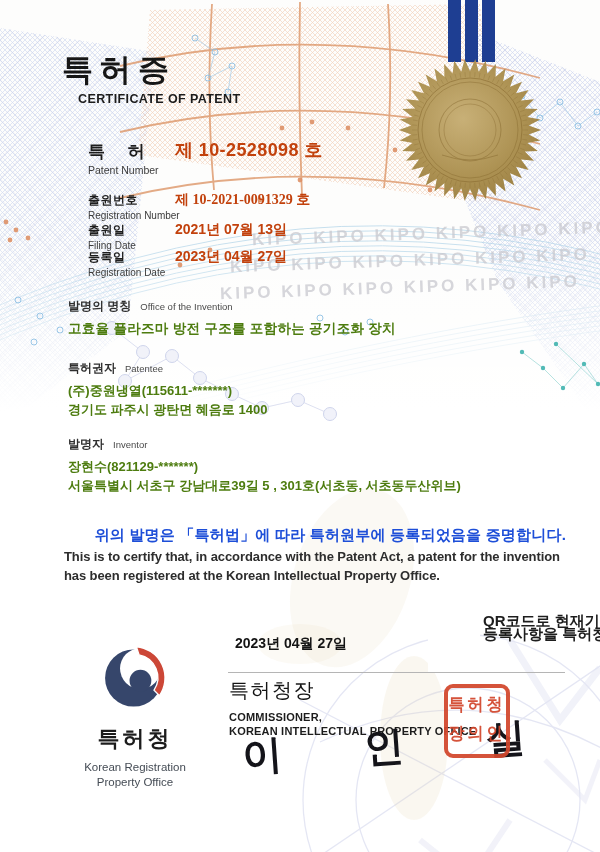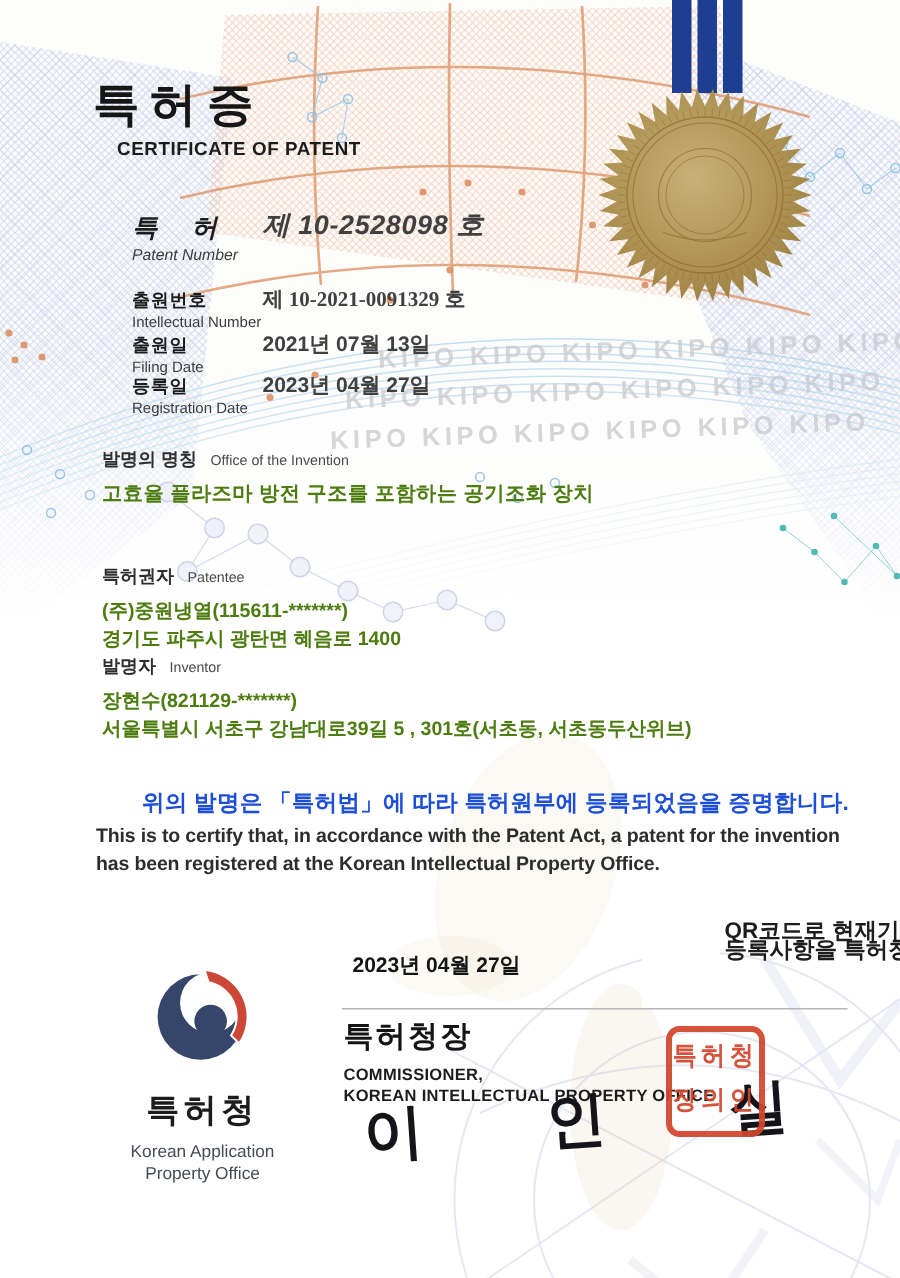--- a/index.html
+++ b/index.html
@@ -14,47 +14,47 @@
   .ribbon{position:absolute;left:448px;top:0;display:flex;gap:4px;}
   .ribbon i{display:block;width:13px;height:62px;background:#1e3e92;}
   .goldseal{position:absolute;left:397px;top:57px;}
   
   .title-ko{position:absolute;left:62px;top:49px;font-size:31px;font-weight:800;letter-spacing:7px;color:#161616;white-space:nowrap;}
   .title-en{position:absolute;left:66px;top:92px;font-size:12.5px;font-weight:700;letter-spacing:.4px;color:#1c1c1c;white-space:nowrap;padding-left:12px;}
   
   .row{position:absolute;left:88px;white-space:nowrap;}
   .row .lab{font-weight:700;color:#1d1d1d;}
   .row .en{font-size:10px;color:#3c3c3c;margin-top:1px;font-weight:400;}
-  .row .val{position:absolute;left:87px;font-weight:700;color:#404040;}
-  #r-patent{top:140px;font-style:italic;} #r-patent .lab{font-size:17px;letter-spacing:9px;}
+  .row .val{position:absolute;left:87px;font-weight:700;color:#c2410c;}
+  #r-patent{top:140px;} #r-patent .lab{font-size:17px;letter-spacing:9px;}
   #r-patent .en{font-size:10.5px;} #r-patent .val{top:-2px;font-size:18px;letter-spacing:.4px;}
   #r-app{top:192px;} #r-app .lab{font-size:12px;letter-spacing:.5px;} #r-app .val{top:-1px;font-size:14px;font-family:Liberation Serif, serif;}
   #r-filing{top:222px;} #r-filing .lab{font-size:12px;letter-spacing:.5px;} #r-filing .val{top:-1px;font-size:14px;}
   #r-reg{top:249px;} #r-reg .lab{font-size:12px;letter-spacing:.5px;} #r-reg .val{top:-1px;font-size:14px;}
   
   .sec{position:absolute;left:68px;white-space:nowrap;}
   .sec .head{font-size:12px;color:#2e2e2e;font-weight:600;}
   .sec .head .en{font-size:9.5px;color:#4a4a4a;margin-left:9px;font-weight:400;}
   .sec .line{font-size:13px;font-weight:700;color:#4d7c0f;line-height:19px;}
   #s-invention{top:298px;} #s-invention .line{font-size:13.5px;margin-top:4px;letter-spacing:.3px;}
-  #s-patentee{top:360px;margin-top:16px;} #s-patentee .lines{margin-top:4px;}
+  #s-patentee{top:360px;} #s-patentee .lines{margin-top:4px;}
   #s-inventor{top:436px;} #s-inventor .lines{margin-top:4px;}
   
   #statement{position:absolute;left:64px;top:526px;width:502px;}
   .st-ko{font-size:15px;font-weight:700;color:#1d4ed8;white-space:nowrap;letter-spacing:.2px;text-align:right;}
   .st-en{font-size:13px;font-weight:700;color:#2d2d2d;line-height:19px;margin-top:2px;letter-spacing:-.1px;}
   
   .issue-date{position:absolute;left:235px;top:635px;font-size:14px;font-weight:600;color:#141414;white-space:nowrap;}
   .qr{position:absolute;left:428px;top:620px;background:#fff;}
   .qr-caption{position:absolute;left:483px;top:615px;width:96px;text-align:center;
               font-size:15px;font-weight:700;color:#1d1d1d;line-height:12.5px;white-space:nowrap;}
   .hline{position:absolute;left:228px;top:672px;width:337px;height:1px;background:#b5b5b5;}
   
   .comm{position:absolute;left:229px;top:677px;white-space:nowrap;}
-  .comm .t-ko{font-size:20px;font-weight:700;letter-spacing:1.5px;color:#141414;}
+  .comm .t-ko{font-size:20px;font-weight:400;letter-spacing:1.5px;color:#141414;}
   .comm .t-en{font-size:11px;font-weight:700;color:#1c1c1c;margin-top:6px;letter-spacing:.2px;line-height:14px;}
   .signature{position:absolute;left:242px;top:718px;font-size:40px;font-weight:600;letter-spacing:34px;
              color:#14141a;transform:rotate(-4deg);font-family:"DejaVu Serif","Liberation Serif",serif;white-space:nowrap;}
   
   .redseal{position:absolute;left:444px;top:684px;width:58px;height:64px;border:4px solid #d2462c;
            border-radius:9px;padding-top:2px;opacity:.93;background:rgba(255,255,255,0);}
   .redseal .seal-row{font-size:16px;font-weight:800;color:#d2462c;letter-spacing:3px;text-align:center;
                      line-height:29px;transform:scaleY(1.08);}
   
   .logo{position:absolute;left:54px;top:644px;width:162px;text-align:center;}
@@ -311,21 +311,21 @@
   <div class="title-ko">특허증</div>
   <div class="title-en">CERTIFICATE OF PATENT</div>
 
   <div class="row" id="r-patent">
     <div class="lab">특 허</div>
     <div class="en">Patent Number</div>
     <div class="val">제 10-2528098 호</div>
   </div>
   <div class="row" id="r-app">
     <div class="lab">출원번호</div>
-    <div class="en">Intellectual Number</div>
+    <div class="en">Registration Number</div>
     <div class="val">제 10-2021-0091329 호</div>
   </div>
   <div class="row" id="r-filing">
     <div class="lab">출원일</div>
     <div class="en">Filing Date</div>
     <div class="val">2021년 07월 13일</div>
   </div>
   <div class="row" id="r-reg">
     <div class="lab">등록일</div>
     <div class="en">Registration Date</div>
@@ -611,17 +611,17 @@
   <div class="logo">
     <svg width="68" height="68" viewBox="0 0 100 100">
       <circle cx="48" cy="50" r="45" fill="#ffffff"></circle>
       <circle cx="48" cy="50" r="42" fill="#36466b"></circle>
       <circle cx="58" cy="36" r="30" fill="#ffffff"></circle>
       <circle cx="58" cy="54" r="16" fill="#36466b"></circle>
       <path d="M52 4 A46 46 0 0 1 86 76 L78 68 A34 34 0 0 0 56 16 Z" fill="#cc4737" stroke="#ffffff" stroke-width="2"></path>
     </svg>
     <div class="name-ko">특허청</div>
     <div class="name-en">
-      <div>Korean Application</div>
+      <div>Korean Registration</div>
       <div>Property Office</div>
     </div>
   </div>
 </div>
 
 </body></html>

